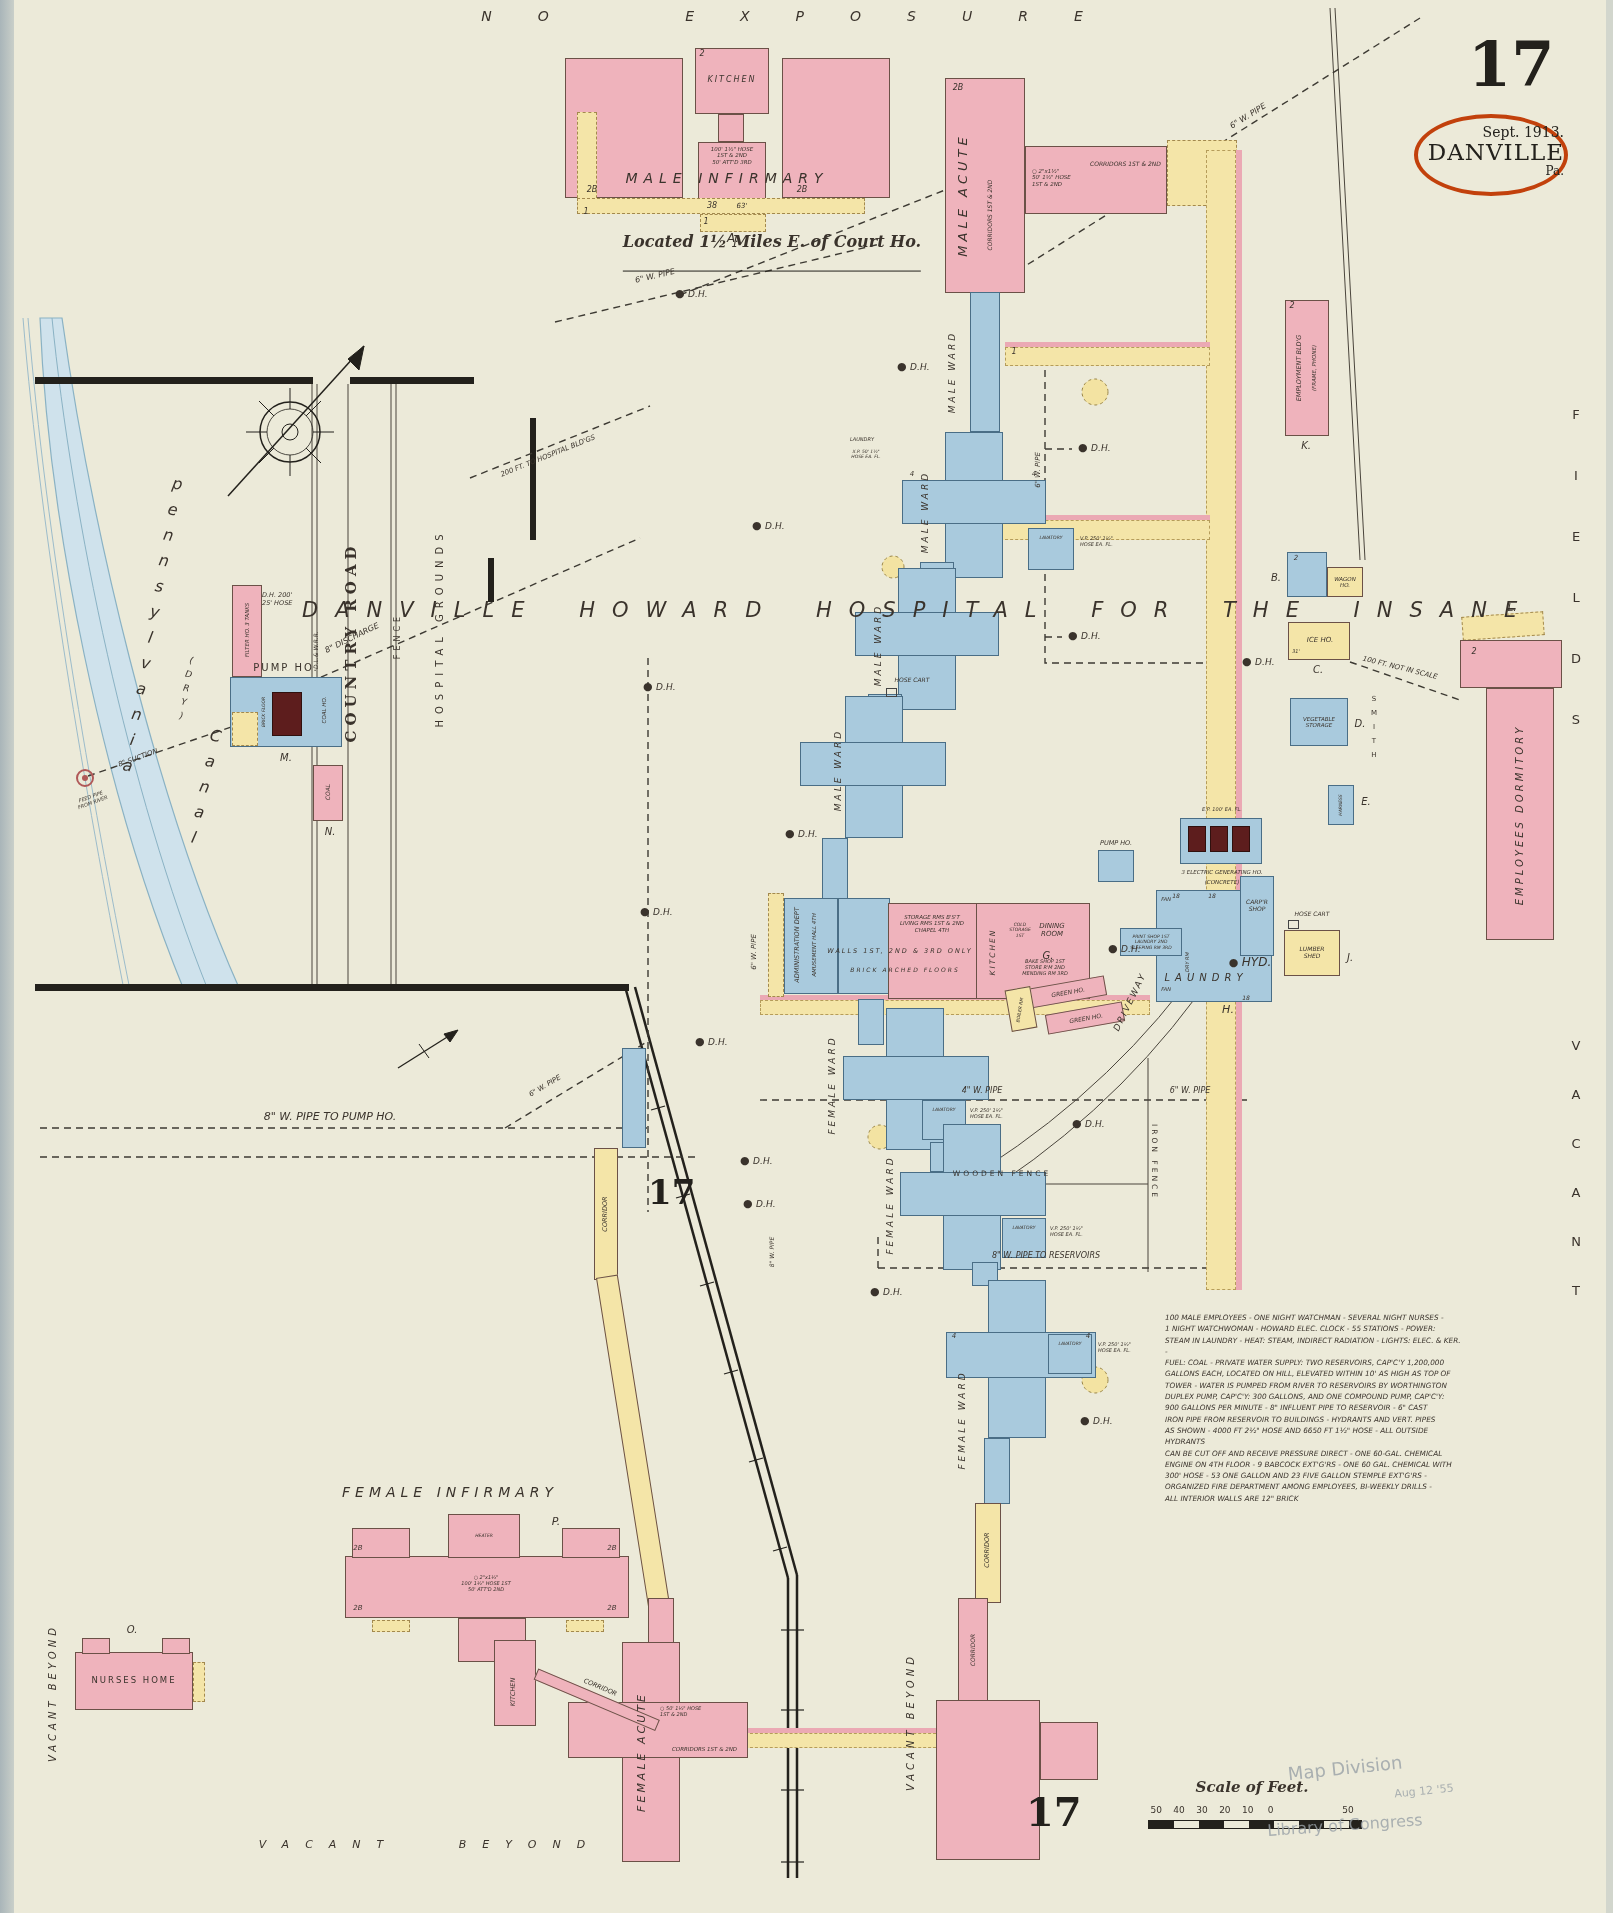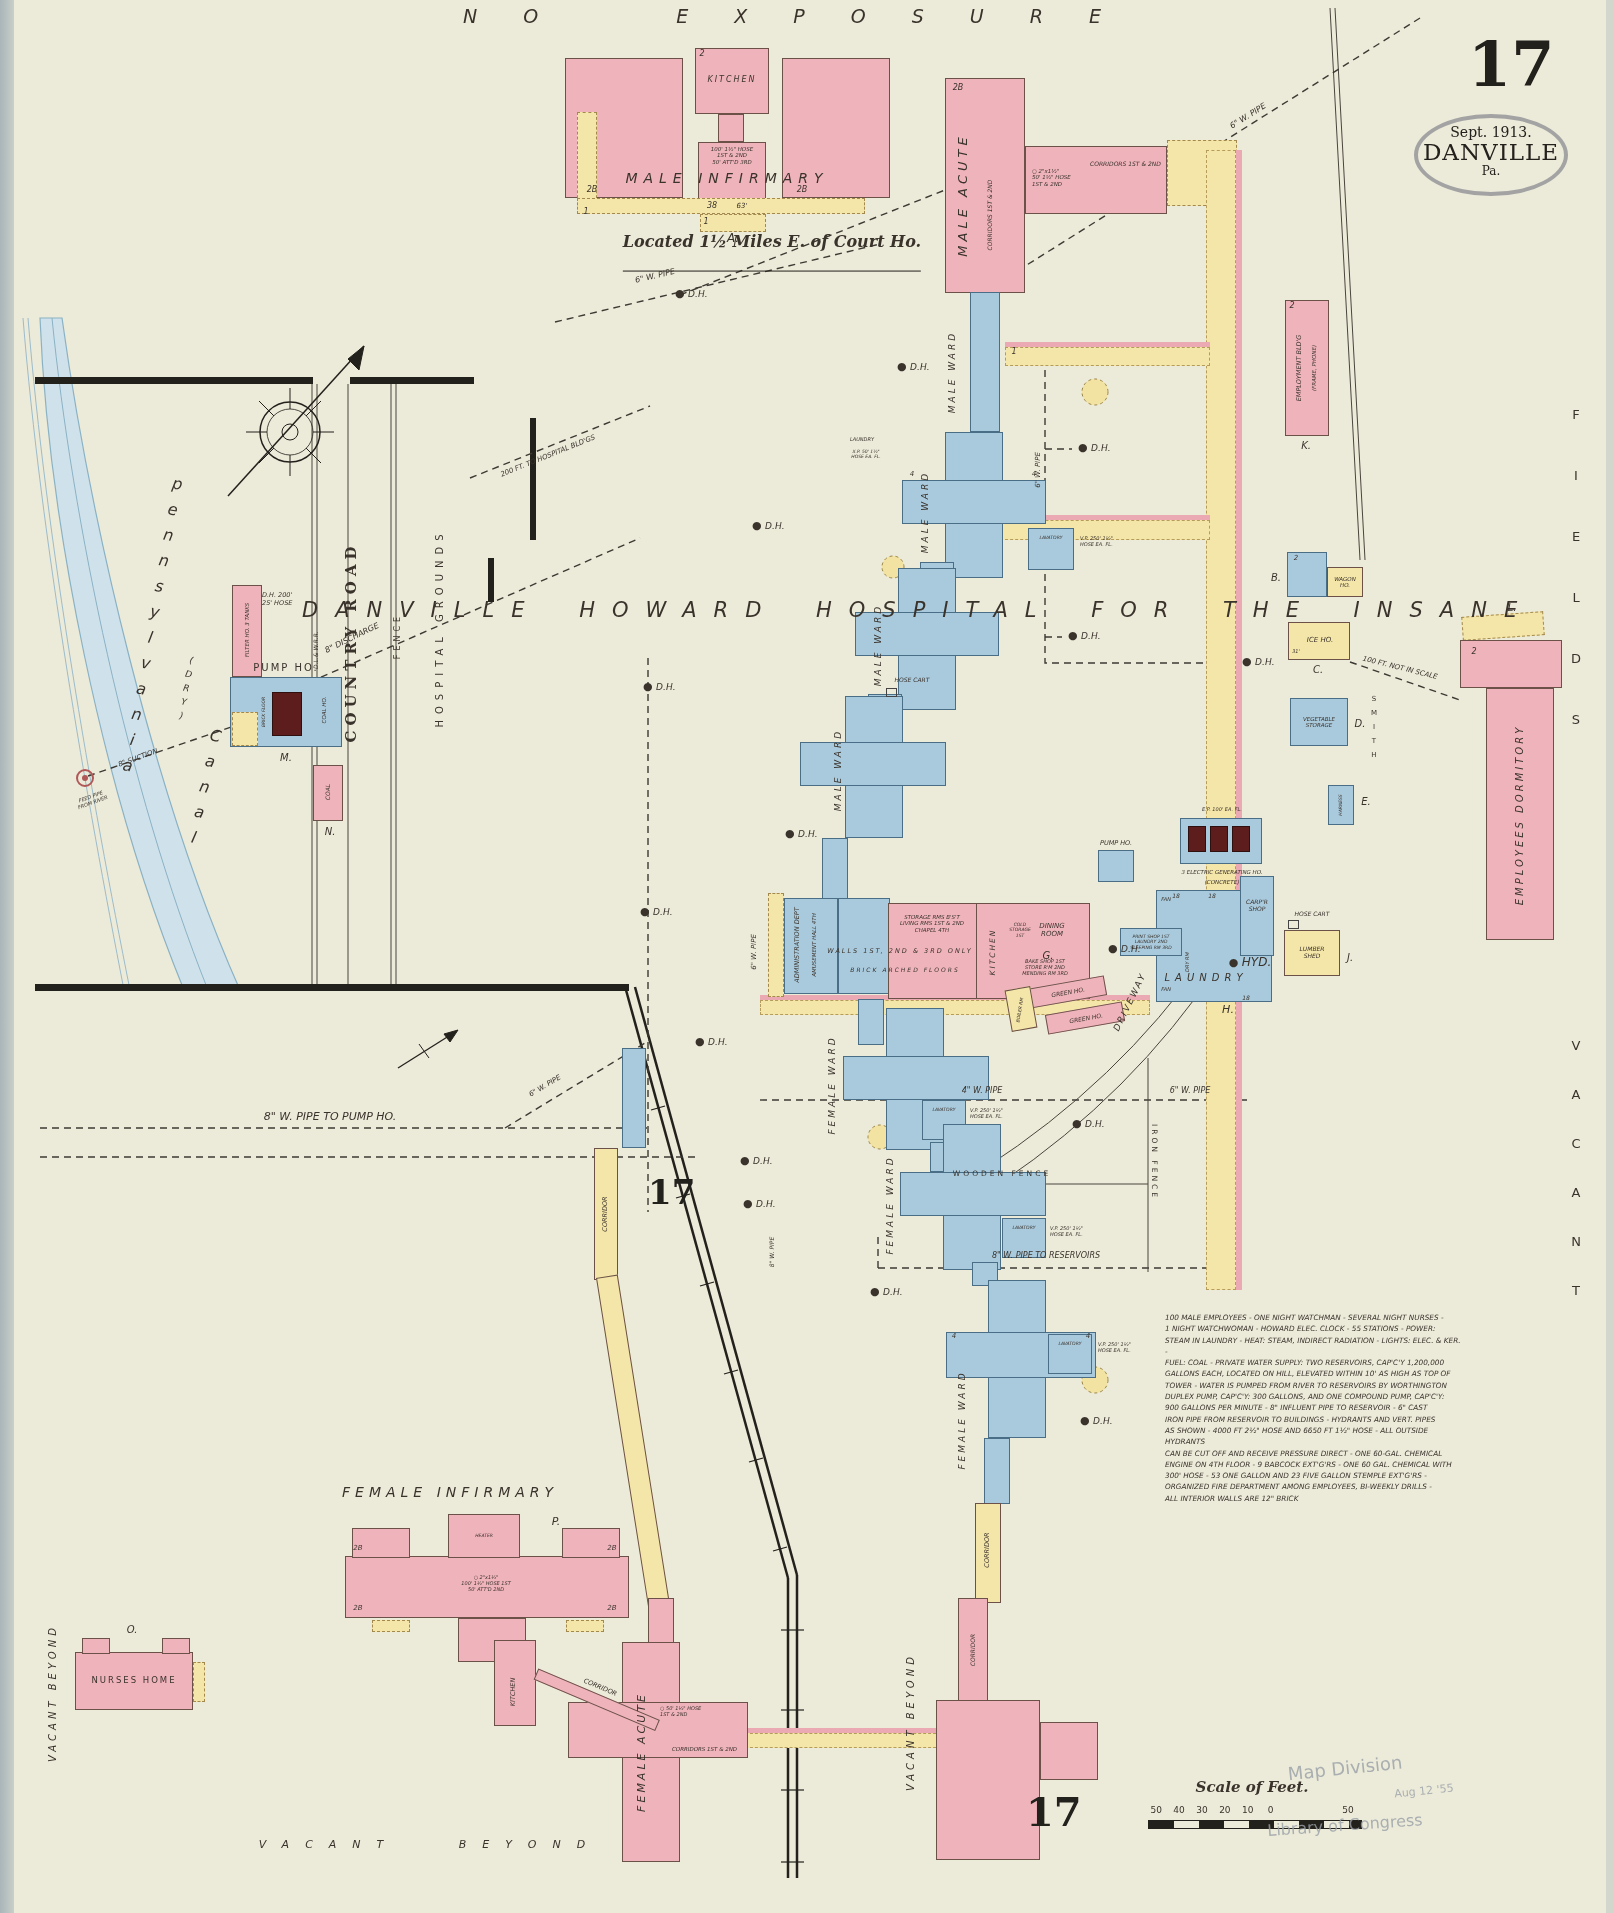--- a/index.html
+++ b/index.html
@@ -254,24 +254,24 @@
 <div class="b bb" style="left:1240px;top:876px;width:34px;height:80px"></div>
 <div class="b bb" style="left:1120px;top:928px;width:62px;height:28px"></div>
 
 <div class="b bp" style="left:1028px;top:982px;width:78px;height:20px;transform:rotate(-10deg)"></div>
 <div class="b bp" style="left:1046px;top:1008px;width:78px;height:20px;transform:rotate(-10deg)"></div>
 <div class="by b" style="left:1008px;top:988px;width:26px;height:42px;transform:rotate(-10deg)"></div>
 <div class="by b" style="left:1284px;top:930px;width:56px;height:46px"></div>
 <div class="sq" style="left:886px;top:688px"></div>
 <div class="sq" style="left:1288px;top:920px"></div>
 
-<div class="lb ct i" style="left:805px;top:16px;font-size:19px;letter-spacing:46px;word-spacing:40px;white-space:nowrap">NO EXPOSURE</div>
+<div class="lb ct i" style="left:805px;top:16px;font-size:14px;letter-spacing:46px;word-spacing:40px;white-space:nowrap">NO EXPOSURE</div>
 <div class="lb tt" style="left:1468px;top:28px;font-size:62px;color:#23211c">17</div>
 
-<div style="position:absolute;left:1414px;top:114px;width:146px;height:74px;border:4px solid #a3a3a3;border-radius:50%;text-align:center;color:#23211c">
+<div style="position:absolute;left:1414px;top:114px;width:146px;height:74px;border:4px solid #c2410c;border-radius:50%;text-align:right;color:#23211c">
   <div class="lb" style="position:static;font-size:14px;margin-top:6px;font-family:'DejaVu Serif',serif">Sept. 1913.</div>
   <div class="lb" style="position:static;font-size:23px;letter-spacing:1px;line-height:1;font-family:'DejaVu Serif',serif">DANVILLE</div>
   <div class="lb" style="position:static;font-size:12px;font-family:'DejaVu Serif',serif">Pa.</div>
 </div>
 <div class="lb ct i tt ul" style="left:772px;top:252px;font-size:16px;white-space:nowrap">Located 1½ Miles E. of Court Ho.</div>
 <div class="lb i" style="left:302px;top:598px;font-size:21px;letter-spacing:17px;word-spacing:14px;white-space:nowrap">DANVILLE HOWARD HOSPITAL FOR THE INSANE</div>
 
 <div class="lb ct i" style="left:727px;top:178px;font-size:14px;letter-spacing:6px;white-space:nowrap">MALE INFIRMARY</div>
 <div class="lb ct i" style="left:732px;top:80px;font-size:8px;letter-spacing:2px">KITCHEN</div>
 <div class="lb ct i" style="left:732px;top:156px;font-size:5.5px">100' 1½" HOSE

